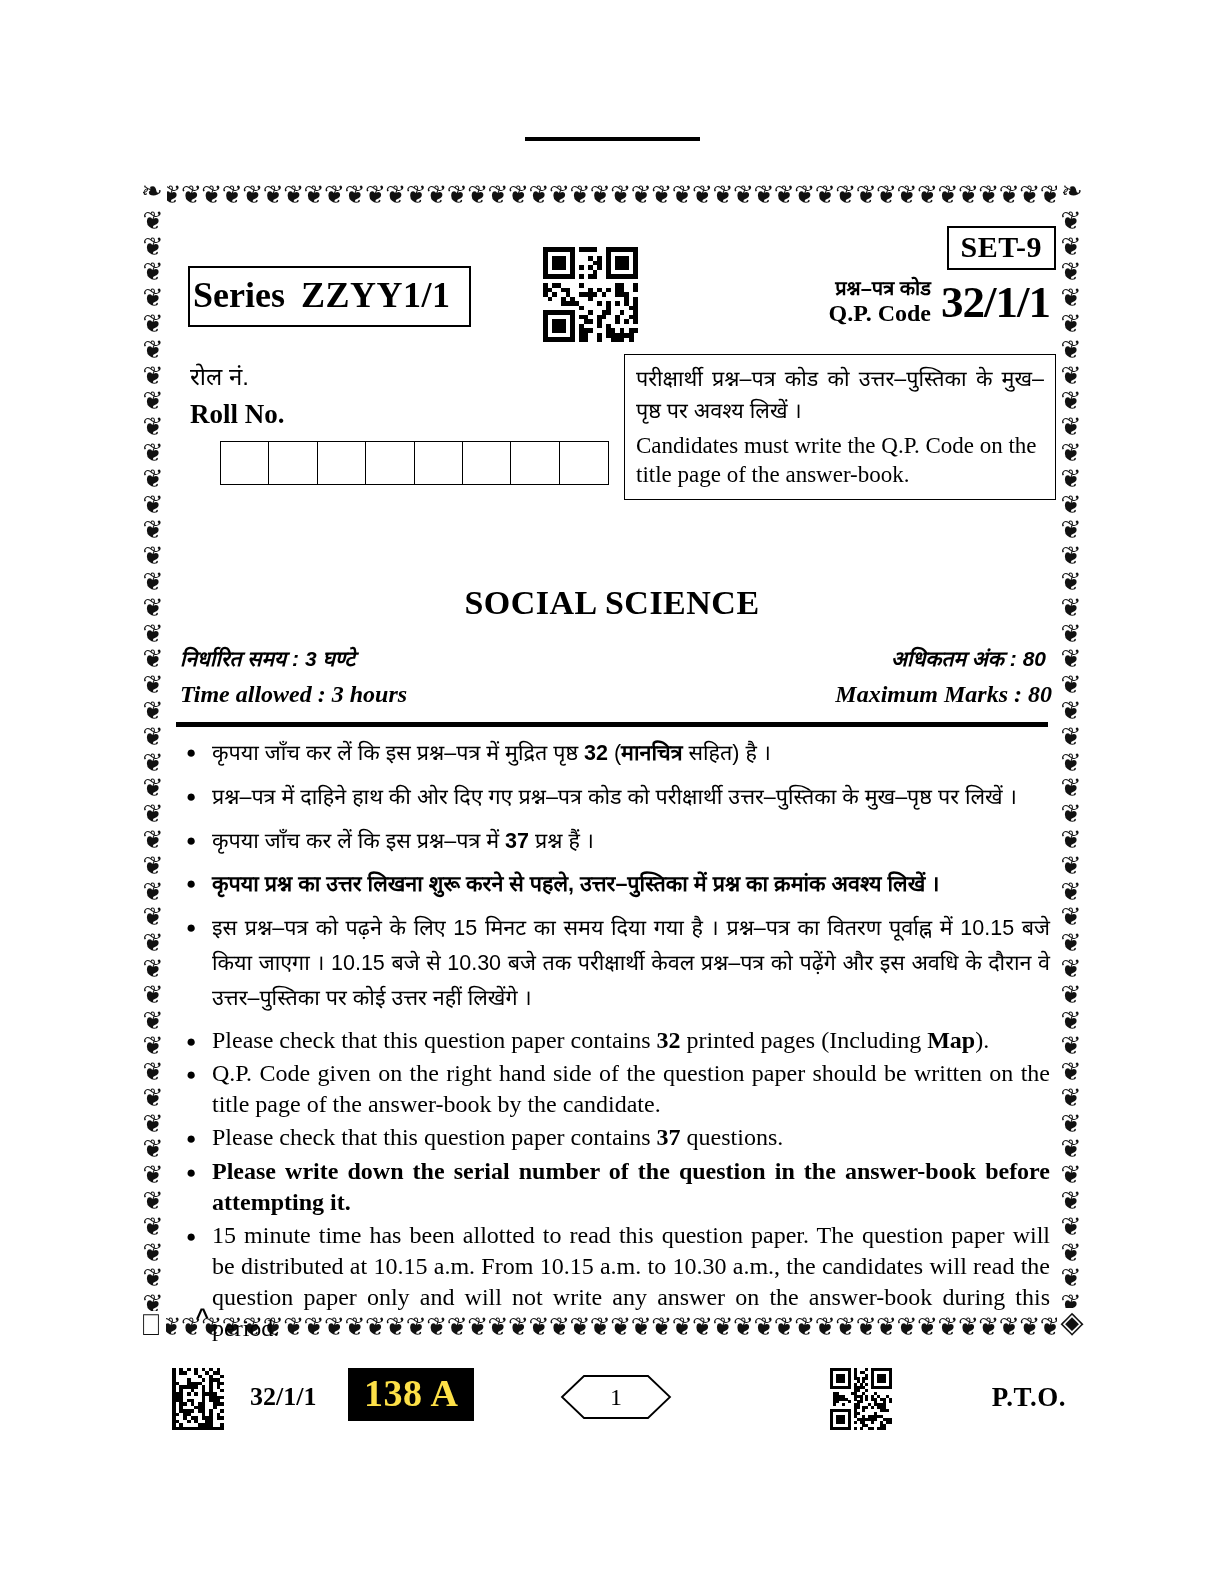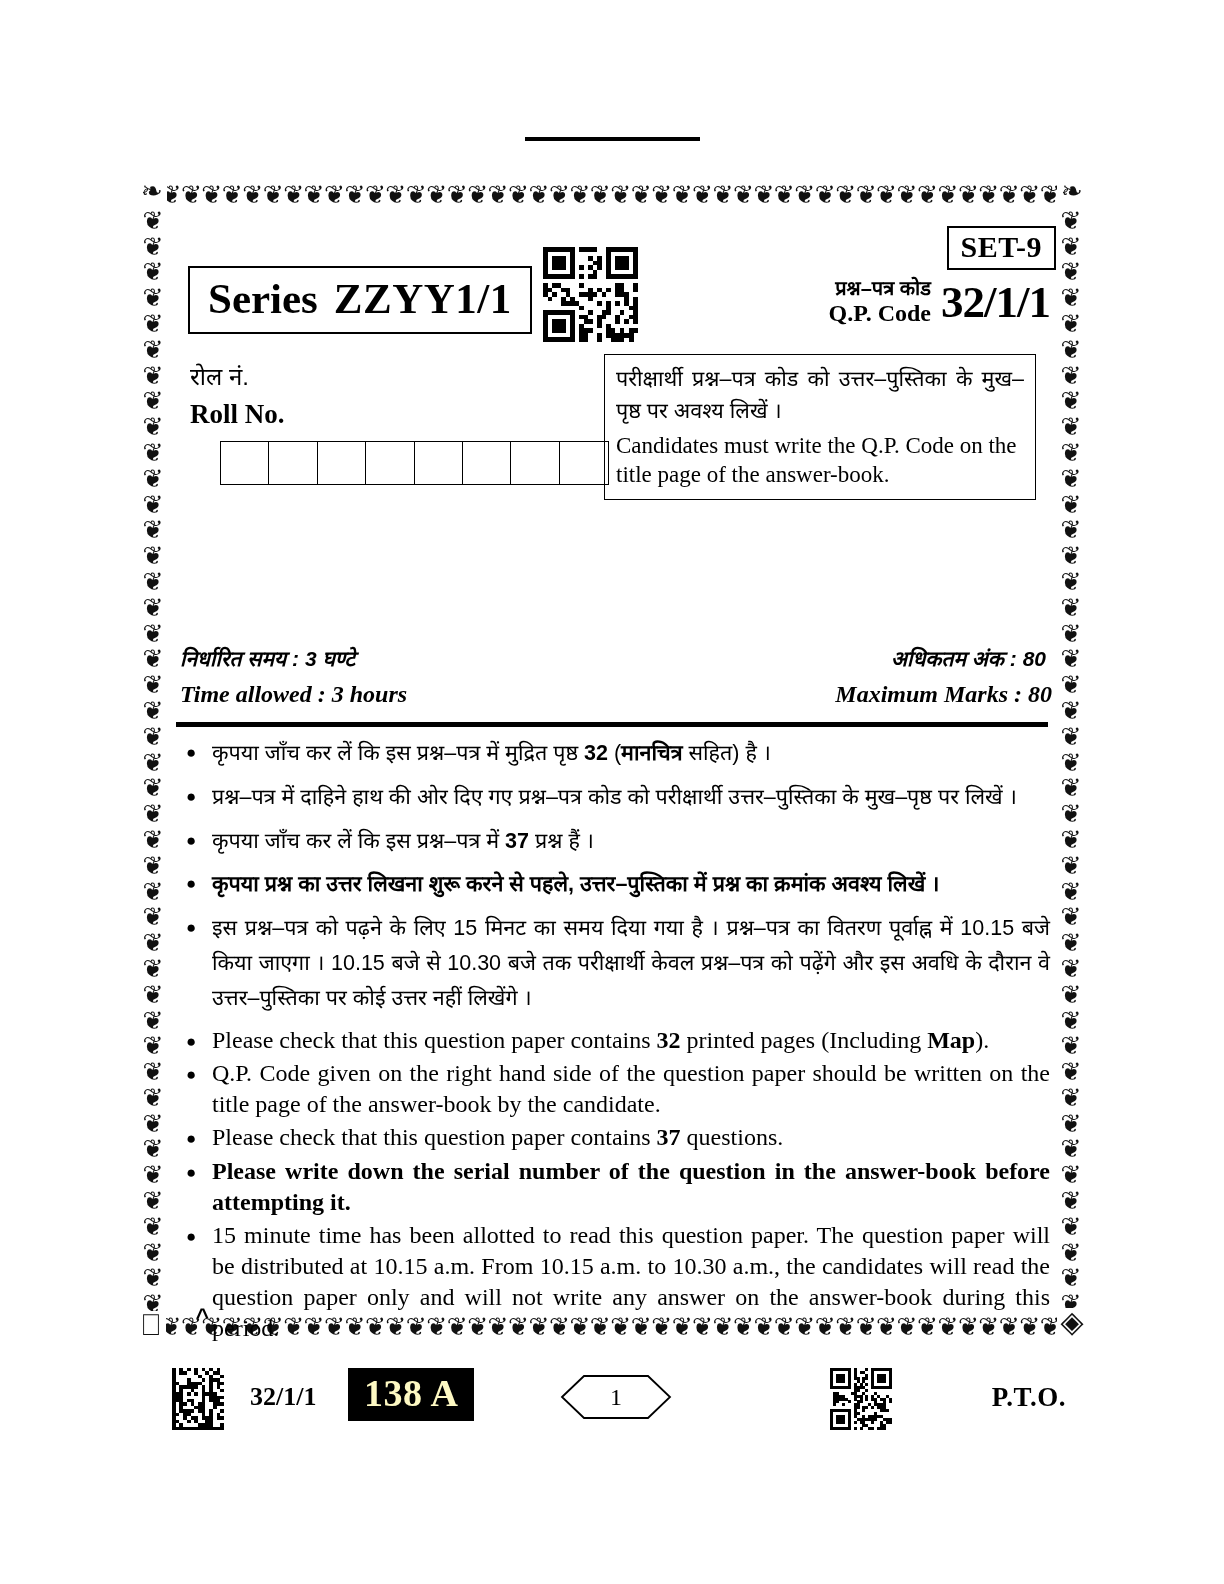--- a/index.html
+++ b/index.html
@@ -103,22 +103,22 @@
     font-weight: bold;
     letter-spacing: 0.5px;
   }
 
   
   #series-box {
     position: absolute;
     left: 20px;
     top: 62px;
     border: 2px solid #000;
-    padding: 6px 18px 9px 18px;
-    font-size: 43px;
+    padding: 6px 18px 9px 3px;
+    font-size: 36px;
     font-weight: bold;
   }
   #series-box .series-word { letter-spacing: 0px; }
   #series-box .series-code { margin-left: 16px; letter-spacing: 0.5px; }
 
   
   #header-qr {
     position: absolute;
     left: 375px;
     top: 43px;
@@ -175,21 +175,21 @@
     width: 48px;
     height: 42px;
     border: 1.6px solid #000;
     margin-right: -1.6px;
     background: #fff;
   }
 
   
   #notice-box {
     position: absolute;
-    right: 20px;
+    right: 0;
     top: 150px;
     width: 432px;
     border: 1.8px solid #000;
     padding: 8px 11px 9px 11px;
     box-sizing: border-box;
   }
   .notice-hi {
     font-size: 21.5px;
     font-family: "Liberation Sans", sans-serif;
     line-height: 1.5;
@@ -312,21 +312,21 @@
     left: 110px;
     top: 22px;
     font-size: 26px;
     font-weight: bold;
   }
   #footer-setcode {
     position: absolute;
     left: 208px;
     top: 8px;
     background: #000;
-    color: #fef9c3;
+    color: #fde047;
     font-size: 38px;
     font-weight: bold;
     padding: 3px 16px 6px 16px;
     letter-spacing: 0.5px;
     text-align: center;
   }
   #page-hex {
     position: absolute;
     left: 420px;
     top: 14px;
@@ -706,20 +706,21 @@
         <div class="roll-cell"></div>
         <div class="roll-cell"></div>
         <div class="roll-cell"></div>
       </div>
 
     <div id="notice-box">
       <div class="notice-hi">परीक्षार्थी प्रश्न–पत्र कोड को उत्तर–पुस्तिका के मुख–पृष्ठ पर अवश्य लिखें ।</div>
       <div class="notice-en">Candidates must write the Q.P. Code on the title page of the answer-book.</div>
     </div>
 
+    <div id="subject-en">SOCIAL SCIENCE</div>
 
     <div id="time-hi">निर्धारित समय : 3 घण्टे</div>
     <div id="marks-hi">अधिकतम अंक : 80</div>
     <div id="time-en">Time allowed : 3 hours</div>
     <div id="marks-en">Maximum Marks : 80</div>
 
     <div id="divider"></div>
 
     <div id="instructions">
         <div class="instr gap-hi">

